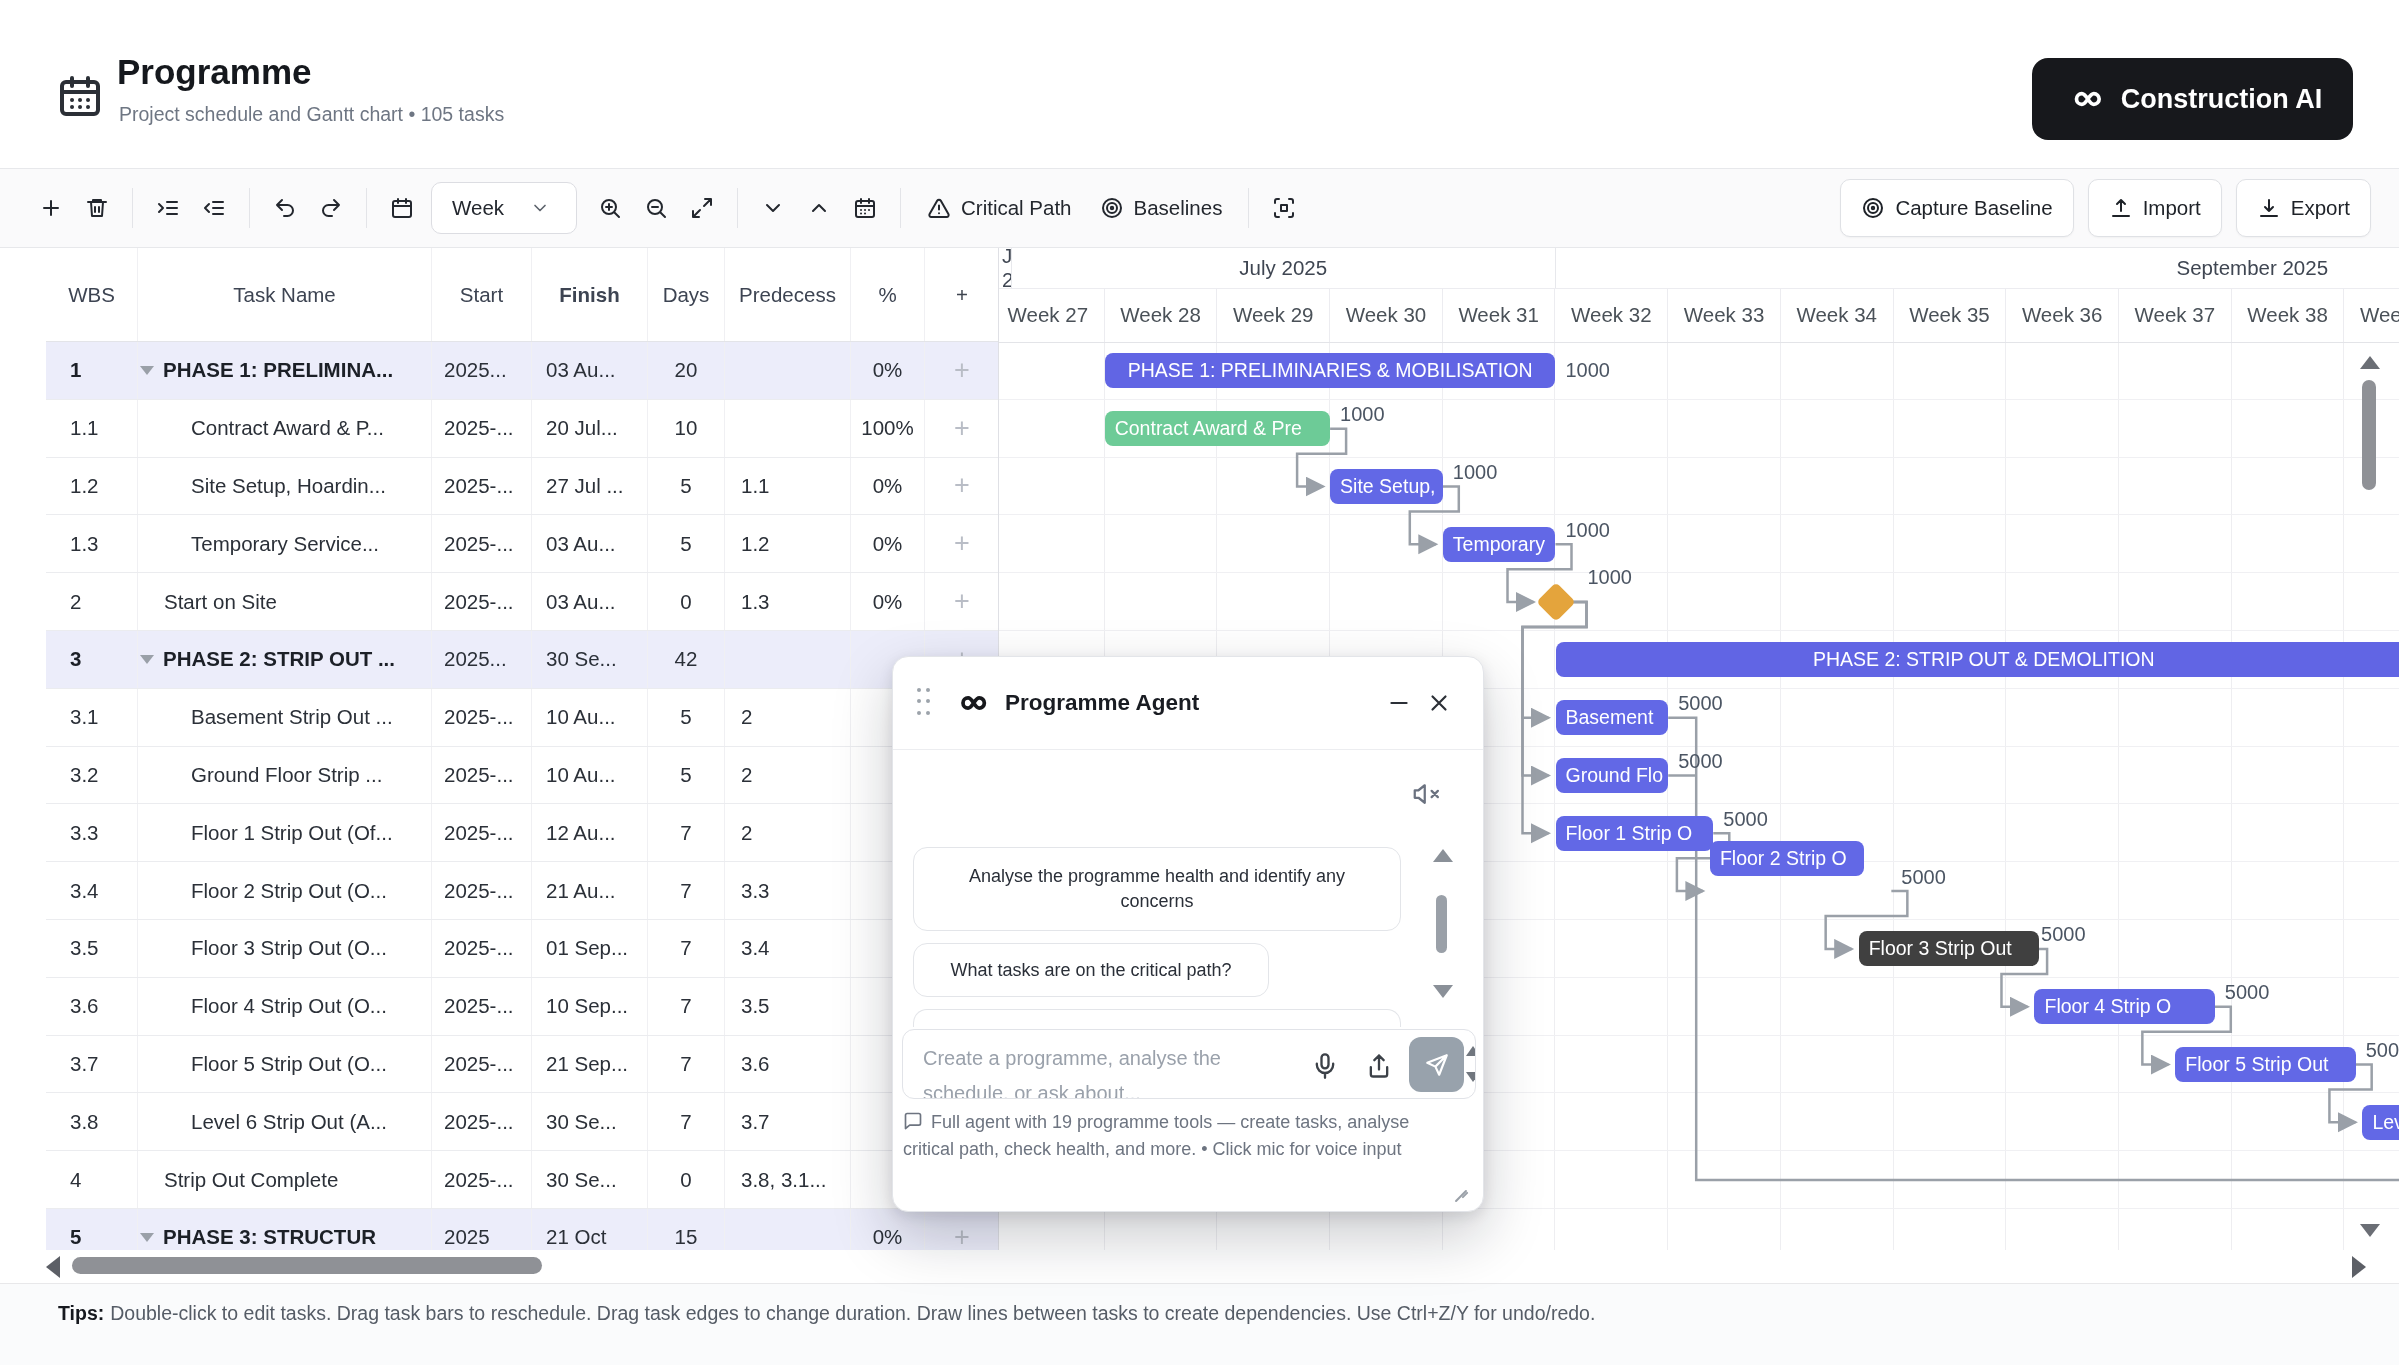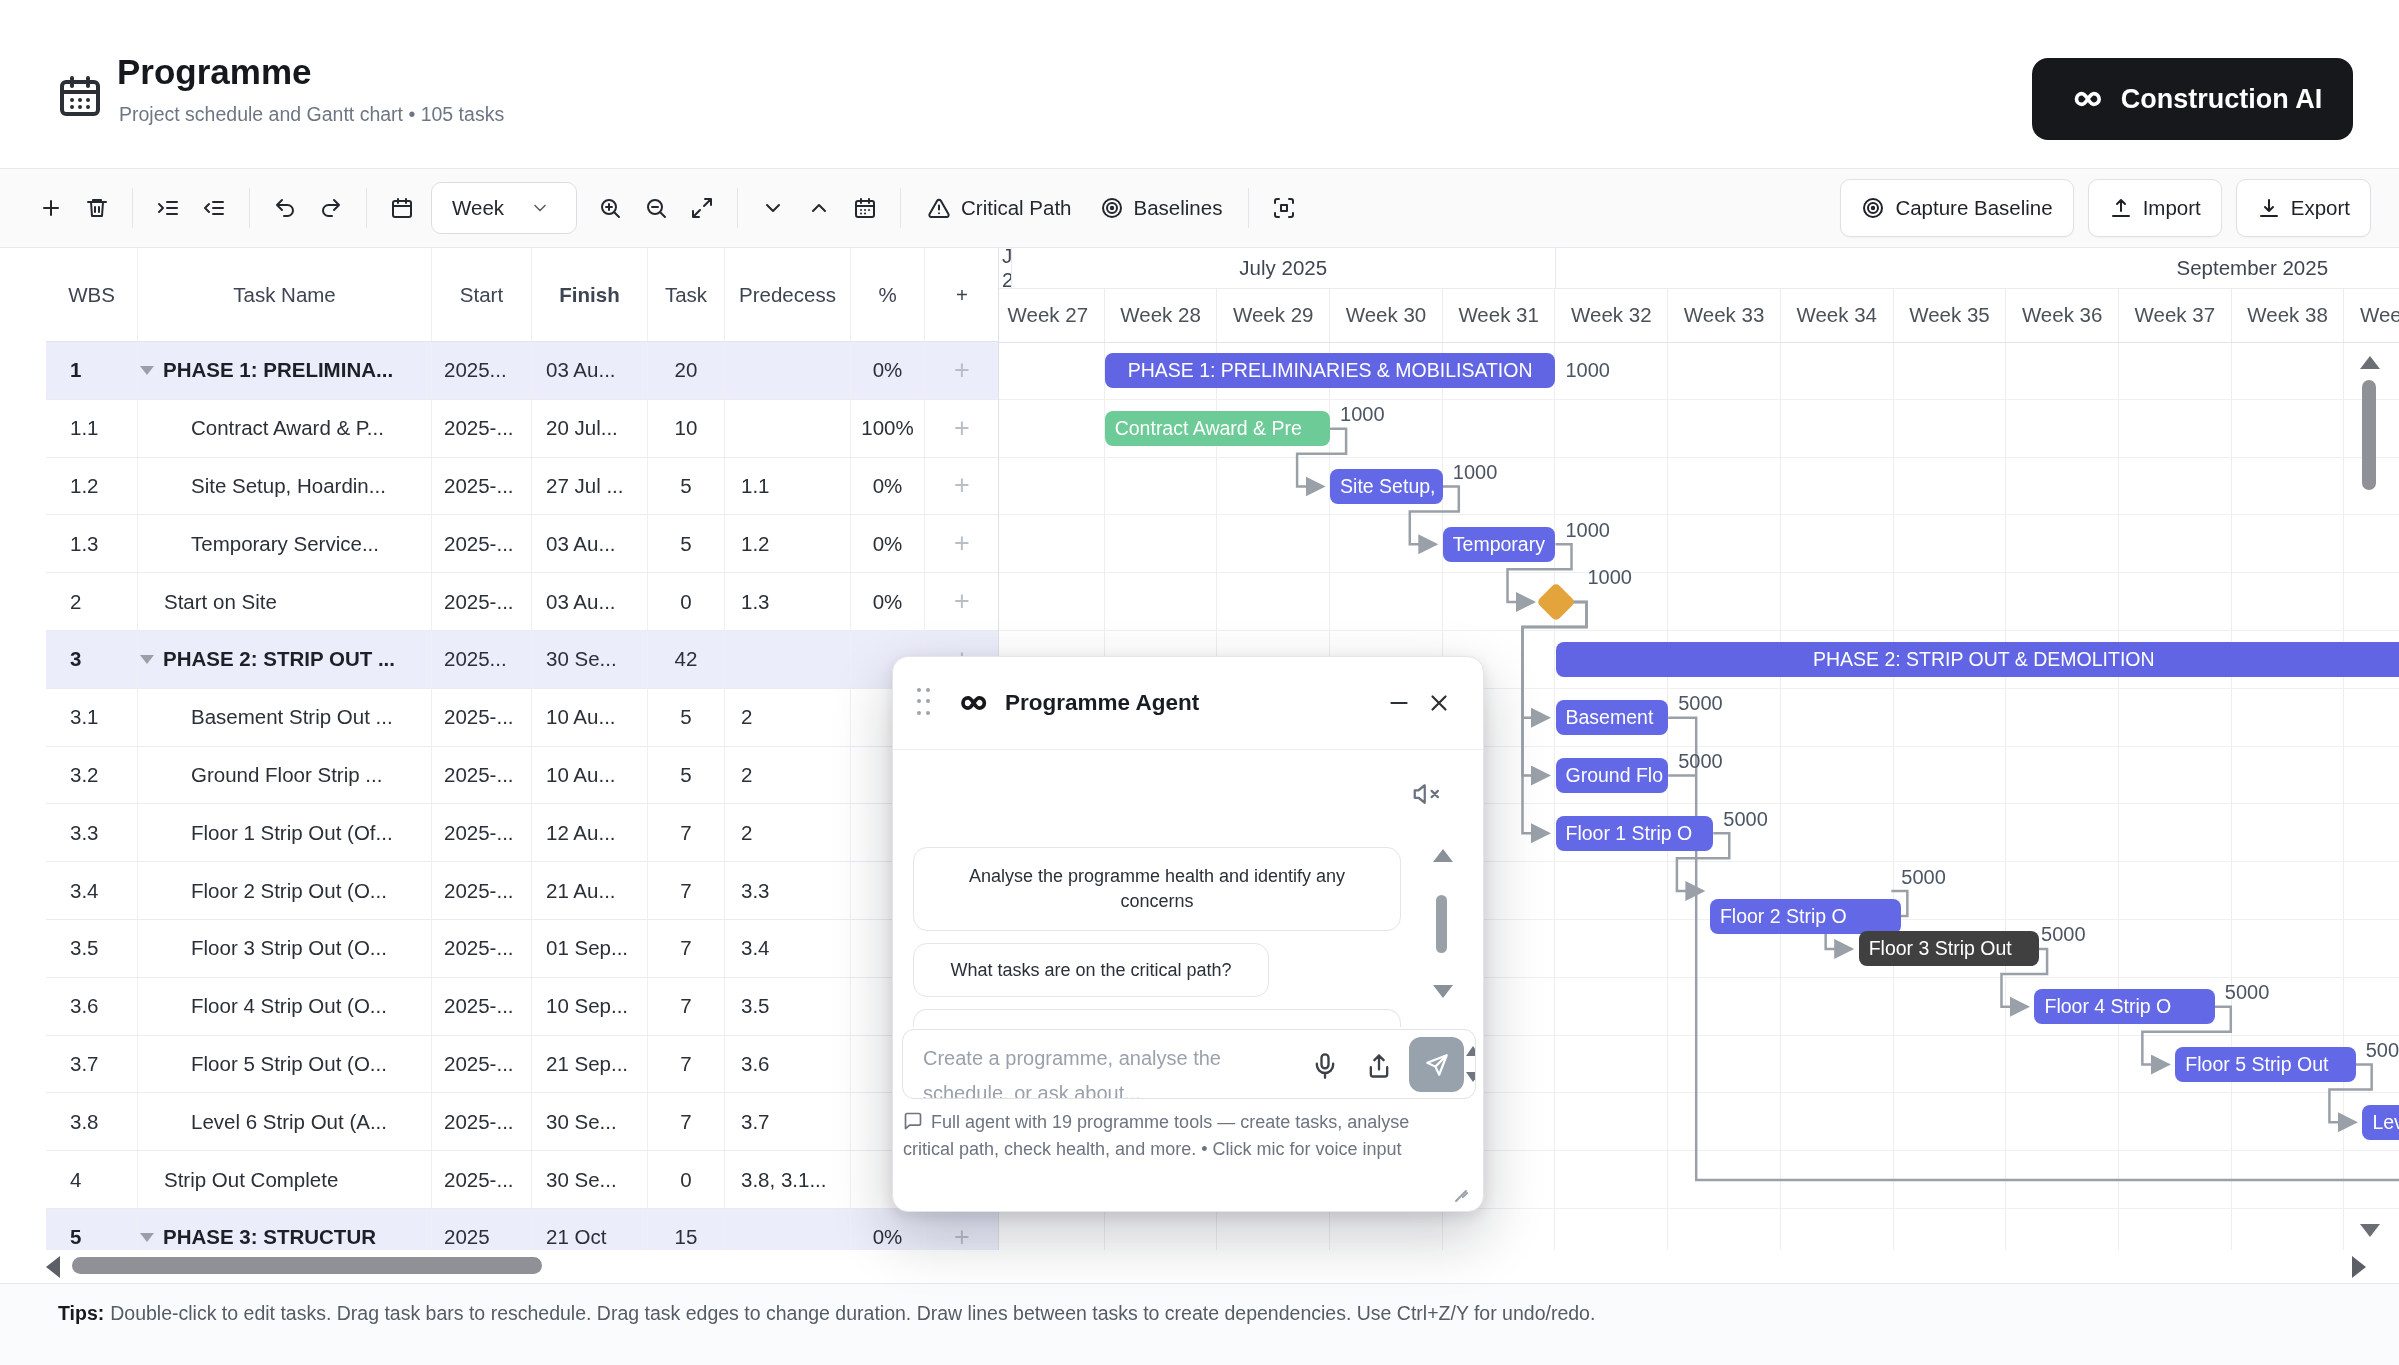--- a/index.html
+++ b/index.html
@@ -290,21 +290,21 @@
     </div>
   </div>
 </div>
 
 <div id="task-table" class="abs">
     <div class="trow thead">
       <div class="cell c-wbs" style="justify-content: center; padding-left: 0px;">WBS</div>
       <div class="cell c-name" style="justify-content: center; padding-left: 0px;">Task Name</div>
       <div class="cell c-start" style="justify-content: center; padding-left: 0px;">Start</div>
       <div class="cell c-finish" style="justify-content: center; padding-left: 0px; font-weight: bold;">Finish</div>
-      <div class="cell c-days" style="justify-content: center; padding-left: 0px;">Task</div>
+      <div class="cell c-days" style="justify-content: center; padding-left: 0px;">Days</div>
       <div class="cell c-pred" style="justify-content: center; padding-left: 0px;">Predecess</div>
       <div class="cell c-pct" style="justify-content: center; padding-left: 0px;">%</div>
       <div class="cell c-plus">+</div>
     </div>
     <div class="trow tbody-row sel">
       <div class="cell c-wbs">1</div>
       <div class="cell c-name">
         <span class="tri-d"></span>
         <span>PHASE 1: PRELIMINA...</span>
       </div>
@@ -551,21 +551,21 @@
     <div class="gbadge" style="color: rgb(75, 85, 99); left: 566.5px; top: 270.8px;">1000</div>
     <div class="gms" style="left: 542.5px; top: 340.1px; background: rgb(228, 164, 60);"></div>
     <div class="gbadge" style="color: rgb(75, 85, 99); left: 588.5px; top: 318.1px;">1000</div>
     <div class="gbar phase" style="left: 556.5px; top: 394.4px; width: 856.52px; background: rgb(97, 101, 228);">PHASE 2: STRIP OUT &amp; DEMOLITION</div>
     <div class="gbar" style="left: 556.5px; top: 452.2px; width: 112.7px; background: rgb(98, 104, 230);">Basement</div>
     <div class="gbadge" style="color: rgb(75, 85, 99); left: 679.2px; top: 444.2px;">5000</div>
     <div class="gbar" style="left: 556.5px; top: 510px; width: 112.7px; background: rgb(98, 104, 230);">Ground Flo</div>
     <div class="gbadge" style="color: rgb(75, 85, 99); left: 679.2px; top: 502px;">5000</div>
     <div class="gbar" style="left: 556.5px; top: 567.8px; width: 157.78px; background: rgb(98, 104, 230);">Floor 1 Strip O</div>
     <div class="gbadge" style="color: rgb(75, 85, 99); left: 724.28px; top: 559.8px;">5000</div>
-    <div class="gbar" style="left: 710.899px; top: 651px; width: 191px; background: rgb(98, 104, 230);">Floor 2 Strip O</div>
+    <div class="gbar" style="left: 710.899px; top: 593px; width: 154px; background: rgb(98, 104, 230);">Floor 2 Strip O</div>
     <div class="gbadge" style="color: rgb(75, 85, 99); left: 902.346px; top: 617.6px;">5000</div>
     <div class="gbar" style="left: 859.663px; top: 683.4px; width: 180px; background: #404040;">Floor 3 Strip Out</div>
     <div class="gbadge" style="color: rgb(75, 85, 99); left: 1042.09px; top: 675.4px;">5000</div>
     <div class="gbar" style="left: 1035.47px; top: 741.2px; width: 180.32px; background: rgb(98, 104, 230);">Floor 4 Strip O</div>
     <div class="gbadge" style="color: rgb(75, 85, 99); left: 1225.8px; top: 733.2px;">5000</div>
     <div class="gbar" style="left: 1176.35px; top: 799px; width: 180.32px; background: rgb(98, 104, 230);">Floor 5 Strip Out</div>
     <div class="gbadge" style="color: rgb(75, 85, 99); left: 1366.67px; top: 791px;">5000</div>
     <div class="gbar" style="left: 1363.43px; top: 856.8px; width: 157.78px; background: rgb(98, 104, 230);">Level 6</div>
   </div>
 

